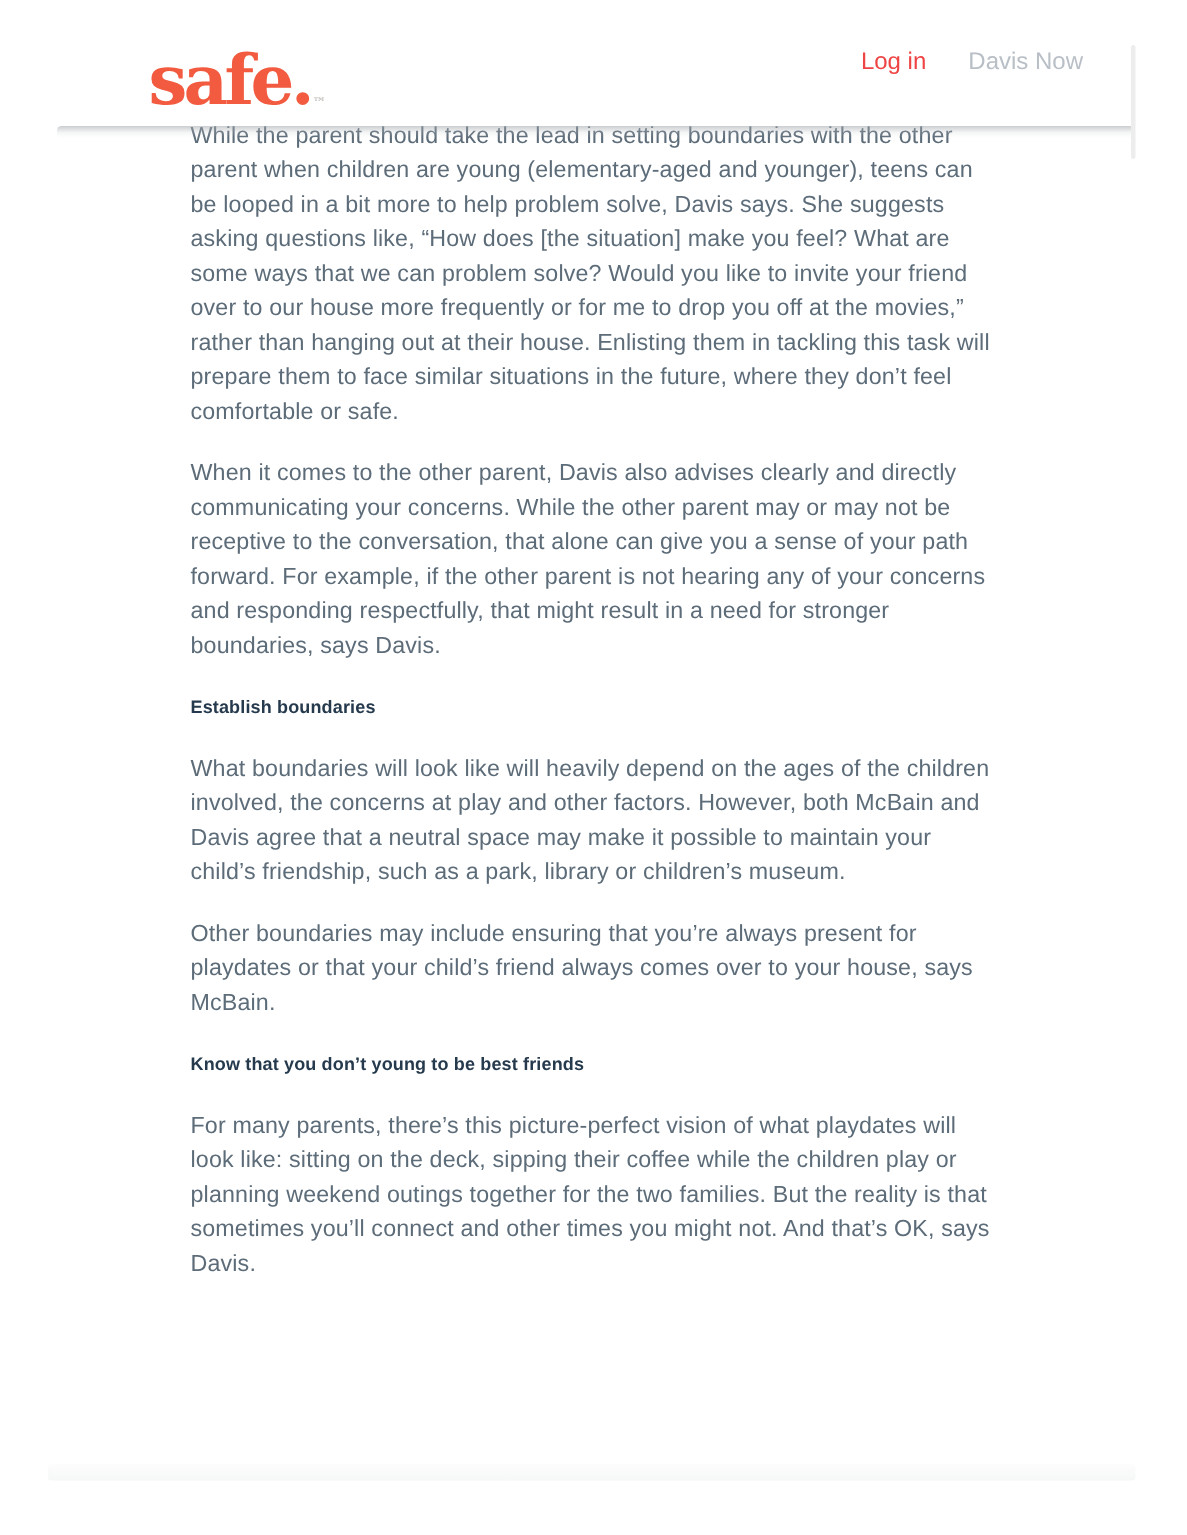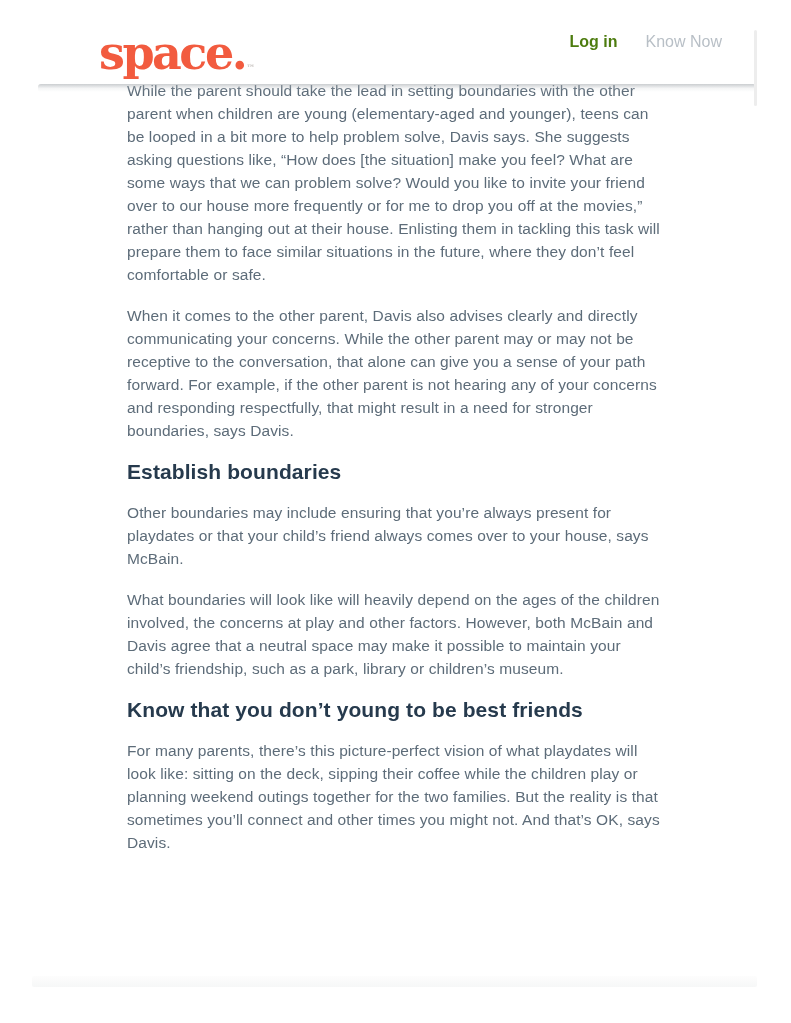--- a/index.html
+++ b/index.html
@@ -25,21 +25,21 @@
     z-index: 1;
   }
   .article-col p {
     font-size: 15.5px;
     line-height: 23px;
     color: #5d6c79;
     letter-spacing: 0.1px;
     margin: 0 0 18px 0;
   }
   .article-col h2 {
-    font-size: 21px;
+    font-size: 12px;
     line-height: 23px;
     font-weight: 700;
     color: #263a4d;
     letter-spacing: 0.1px;
     margin: 0 0 18px 0;
   }
   .ad-gap { height: 43px; }
 
   
   .header {
@@ -77,22 +77,22 @@
     position: absolute;
     right: 69px;
     top: 0;
     height: 84px;
     display: flex;
     align-items: center;
     gap: 28px;
   }
   .login-link {
     font-size: 16px;
-    font-weight: 700;
-    color: #4d7c0f;
+    font-weight: 400;
+    color: #ef4444;
     cursor: pointer;
   }
   .join-link {
     font-size: 16px;
     font-weight: 400;
     color: #b8bfc6;
     cursor: pointer;
   }
 
   
@@ -129,33 +129,33 @@
 </style>
 </head>
 <body>
 
 <div class="page">
 
   <div class="article-col">
     <p>While the parent should take the lead in setting boundaries with the other parent when children are young (elementary-aged and younger), teens can be looped in a bit more to help problem solve, Davis says. She suggests asking questions like, “How does [the situation] make you feel? What are some ways that we can problem solve? Would you like to invite your friend over to our house more frequently or for me to drop you off at the movies,” rather than hanging out at their house. Enlisting them in tackling this task will prepare them to face similar situations in the future, where they don’t feel comfortable or safe.</p>
     <p>When it comes to the other parent, Davis also advises clearly and directly communicating your concerns. While the other parent may or may not be receptive to the conversation, that alone can give you a sense of your path forward. For example, if the other parent is not hearing any of your concerns and responding respectfully, that might result in a need for stronger boundaries, says Davis.</p>
     <h2>Establish boundaries</h2>
+    <p>What boundaries will look like will heavily depend on the ages of the children involved, the concerns at play and other factors. However, both McBain and Davis agree that a neutral space may make it possible to maintain your child’s friendship, such as a park, library or children’s museum.</p>
     <p>Other boundaries may include ensuring that you’re always present for playdates or that your child’s friend always comes over to your house, says McBain.</p>
-    <p>What boundaries will look like will heavily depend on the ages of the children involved, the concerns at play and other factors. However, both McBain and Davis agree that a neutral space may make it possible to maintain your child’s friendship, such as a park, library or children’s museum.</p>
     <h2>Know that you don’t young to be best friends</h2>
     <p>For many parents, there’s this picture-perfect vision of what playdates will look like: sitting on the deck, sipping their coffee while the children play or planning weekend outings together for the two families. But the reality is that sometimes you’ll connect and other times you might not. And that’s OK, says Davis.</p>
     <div class="ad-gap"></div>
   </div>
 
   <header class="header">
     <div class="header-inner">
-      <div class="logo"><span>space.</span><span class="tm">™</span></div>
+      <div class="logo"><span>safe.</span><span class="tm">™</span></div>
       <nav class="header-links">
         <span class="login-link">Log in</span>
-        <span class="join-link">Know Now</span>
+        <span class="join-link">Davis Now</span>
       </nav>
     </div>
   </header>
 
   <div class="header-shadow"></div>
 
   <div class="scroll-thumb"></div>
 
   <div class="bottom-strip"></div>
 

